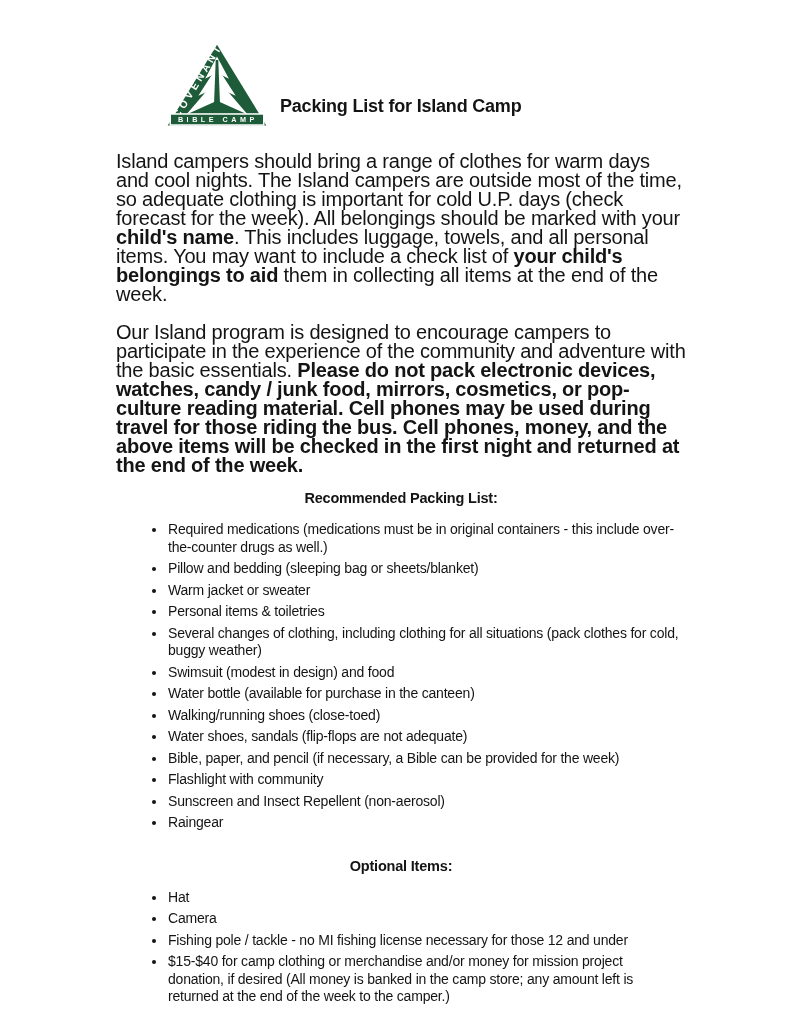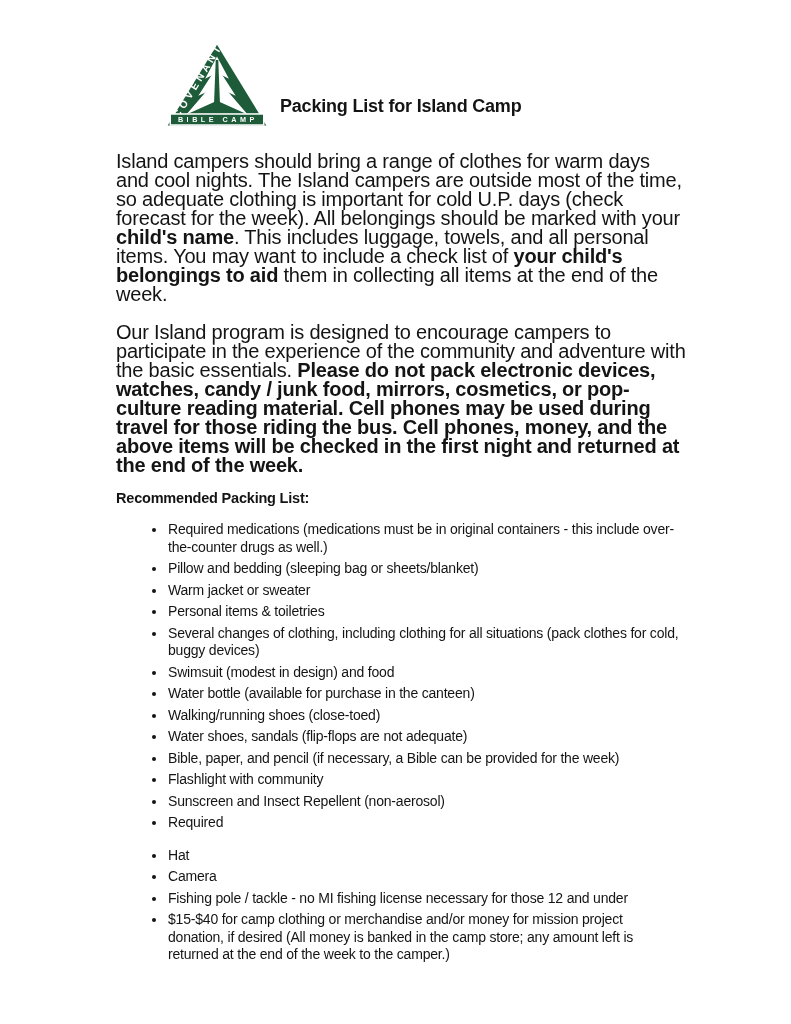--- a/index.html
+++ b/index.html
@@ -39,20 +39,21 @@
     letter-spacing: -0.2px;
     max-width: 570px;
   }
   .para:first-of-type { margin-top: 19px; }
   .b { font-weight: bold; }
   .section-heading {
     margin: 15px 0 0 0;
     font-size: 14.5px;
     font-weight: bold;
     letter-spacing: -0.2px;
+    text-align: center;
   }
   .packing-list {
     margin: 15px 0 0 0;
     padding: 0 0 0 47px;
     list-style: disc outside;
     font-size: 14px;
     line-height: 17.5px;
     letter-spacing: -0.2px;
     max-width: 570px;
   }
@@ -89,31 +90,32 @@
   <p class="para"><span>Island campers should bring a range of clothes for warm days and cool nights.  The Island campers are outside most of the time, so adequate clothing is important for cold U.P. days (check forecast for the week).  All belongings should be marked with your </span><span class="b">child's name</span><span>. This includes luggage, towels, and all personal items. You may want to include a check list of </span><span class="b">your child's belongings to aid</span><span> them in collecting all items at the end of the week.</span></p>
 
   <p class="para"><span>Our Island program is designed to encourage campers to participate in the experience of the community and adventure with the basic essentials. </span><span class="b">Please do not pack electronic devices, watches, candy / junk food, mirrors, cosmetics, or pop-culture reading material. Cell phones may be used during travel for those riding the bus. Cell phones, money, and the above items will be checked in the first night and returned at the end of the week.</span></p>
 
   <h2 class="section-heading">Recommended Packing List:</h2>
   <ul class="packing-list">
       <li>Required medications (medications must be in original containers - this include over-the-counter drugs as well.)</li>
       <li>Pillow and bedding (sleeping bag or sheets/blanket)</li>
       <li>Warm jacket or sweater</li>
       <li>Personal items &amp; toiletries</li>
-      <li>Several changes of clothing, including clothing for all situations (pack clothes for cold, buggy devices)</li>
+      <li>Several changes of clothing, including clothing for all situations (pack clothes for cold, buggy weather)</li>
       <li>Swimsuit (modest in design) and food</li>
       <li>Water bottle (available for purchase in the canteen)</li>
       <li>Walking/running shoes (close-toed)</li>
       <li>Water shoes, sandals (flip-flops are not adequate)</li>
       <li>Bible, paper, and pencil (if necessary, a Bible can be provided for the week)</li>
       <li>Flashlight with community</li>
       <li>Sunscreen and Insect Repellent (non-aerosol)</li>
-      <li>Required</li>
+      <li>Raingear</li>
     </ul>
 
+  <h2 class="section-heading optional-gap">Optional Items:</h2>
   <ul class="packing-list">
       <li>Hat</li>
       <li>Camera</li>
       <li>Fishing pole / tackle - no MI fishing license necessary for those 12 and under</li>
       <li>$15-$40 for camp clothing or merchandise and/or money for mission project donation, if desired (All money is banked in the camp store; any amount left is returned at the end of the week to the camper.)</li>
     </ul>
 
 </div>
 
 </body></html>

